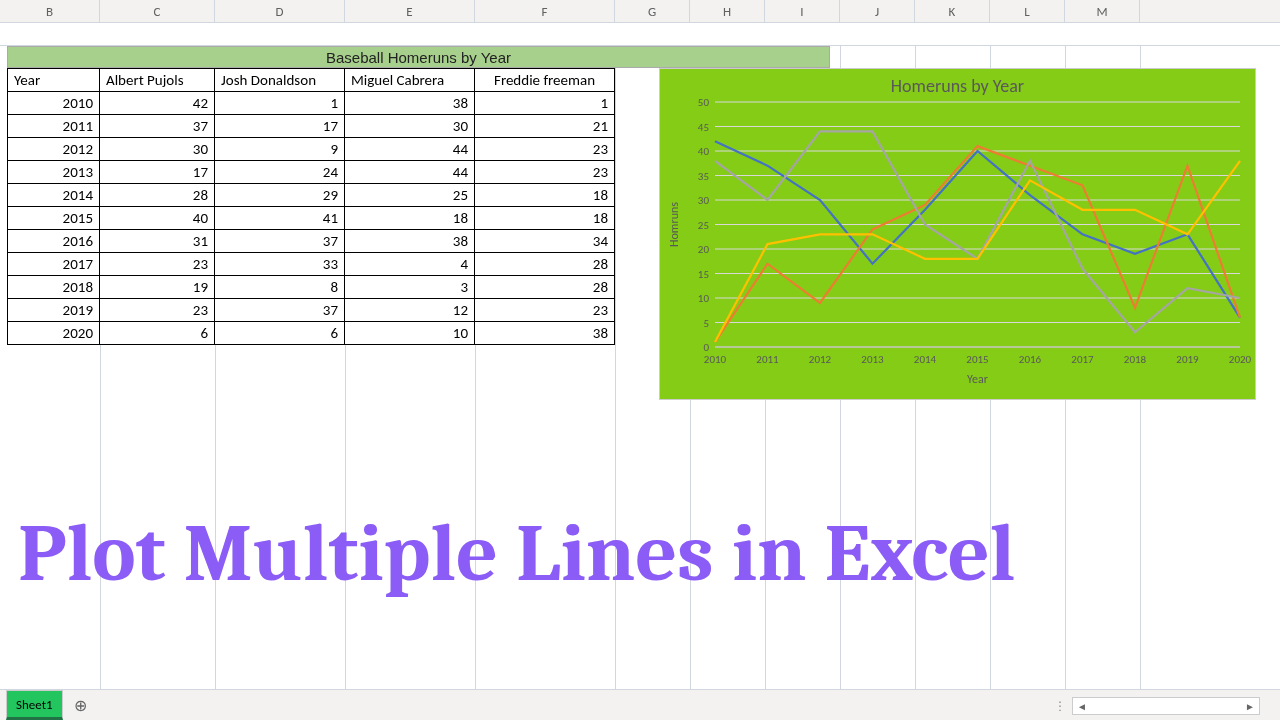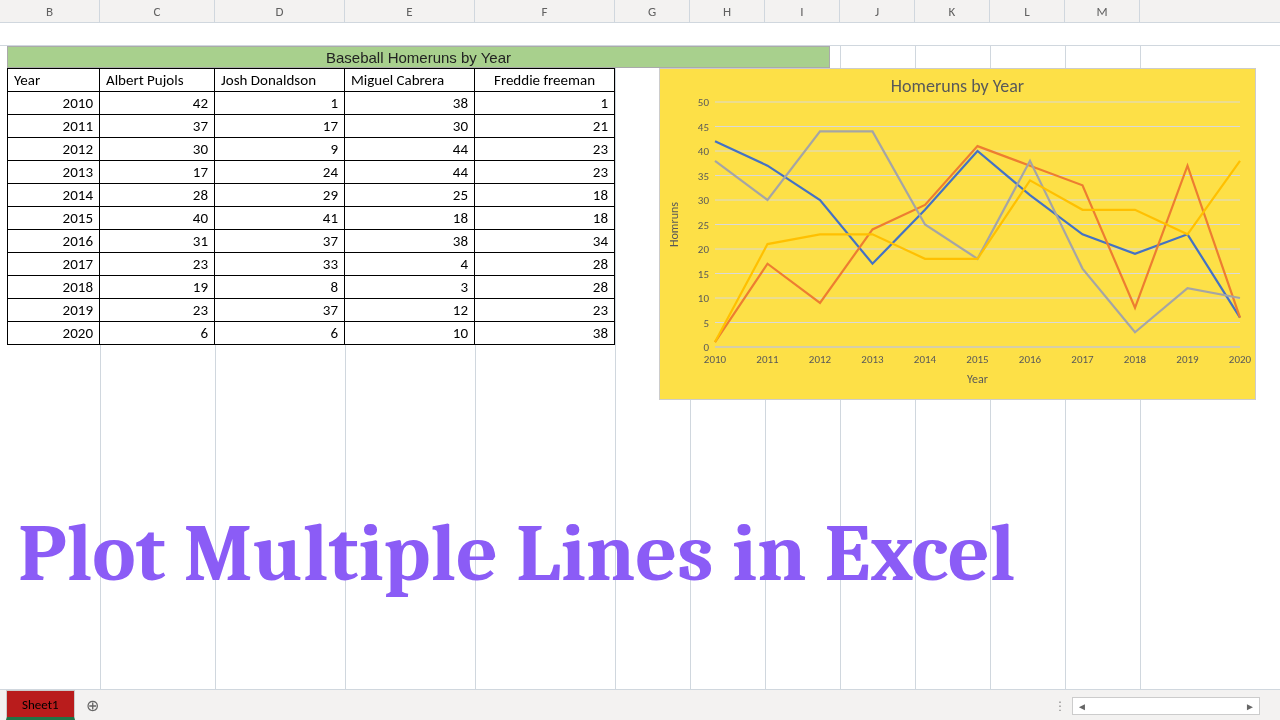--- a/index.html
+++ b/index.html
@@ -13,25 +13,25 @@
   .title-bar{position:absolute;left:7px;top:0;height:22px;width:823px;background:#a8d08d;display:flex;align-items:center;justify-content:center;font-family:Liberation Sans, sans-serif;font-size:15px;color:#222;border:1px solid #aaa;box-sizing:border-box}
   table.data{position:absolute;left:7px;top:22px;border-collapse:collapse;font-size:15px}
   table.data td,table.data th{border:1px solid #000;padding:2px 6px;height:22px;box-sizing:border-box;background:#fff}
   table.data .h-year{width:92px;text-align:left;font-weight:normal}
   table.data .h-c{width:115px;text-align:left;font-weight:normal}
   table.data .h-d{width:130px;text-align:left;font-weight:normal}
   table.data .h-e{width:130px;text-align:left;font-weight:normal}
   table.data .h-f{width:140px;text-align:center;font-weight:normal}
   table.data td.num{text-align:right}
   table.data td.yr{text-align:right}
-  .chart-box{position:absolute;left:659px;top:22px;width:595px;height:330px;background:#fde047;border:1px solid #ccc}
+  .chart-box{position:absolute;left:659px;top:22px;width:595px;height:330px;background:#84cc16;border:1px solid #ccc}
   .chart-title{text-align:center;font-size:18px;color:#595959;margin-top:6px}
   .overlay{position:absolute;left:18px;top:460px;font-family:'Cambria','Georgia',serif;font-weight:bold;font-size:82px;color:#8b5cf6;white-space:nowrap}
   .sheet-tabs{position:absolute;left:0;bottom:0;height:30px;width:1280px;background:#f3f2f1;border-top:1px solid #d0d7de;display:flex;align-items:center}
-  .tab{height:26px;padding:0 15px;display:flex;align-items:center;background:#b91c1c;border:1px solid #ccc;border-bottom:3px solid #217346;font-size:13px;margin-left:6px}
+  .tab{height:26px;padding:0 9px;display:flex;align-items:center;background:#22c55e;border:1px solid #ccc;border-bottom:3px solid #217346;font-size:13px;margin-left:6px}
   .tab-add{width:24px;height:24px;display:flex;align-items:center;justify-content:center;margin-left:6px;color:#666;font-size:16px;border-radius:3px}
   .hscroll{position:absolute;right:6px;bottom:4px;height:20px;width:220px;display:flex;align-items:center}
   .hscroll .dots{font-size:12px;color:#888;margin-right:6px}
   .hscroll .track{display:flex;align-items:center;height:16px;border:1px solid #ccc;background:#fff}
   .hscroll .arrow{width:18px;text-align:center;font-size:10px;color:#666}
   .hscroll .bar{width:150px;height:10px}
   .axis-text{font-size:11px;fill:#595959;font-family:Calibri,Arial,sans-serif}
   .axis-title{font-size:12px;fill:#595959;font-family:Calibri,Arial,sans-serif}
   .gridline{stroke:#d9d9d9;stroke-width:1}
   .plot-border{stroke:#bfbfbf;stroke-width:1;fill:none}

